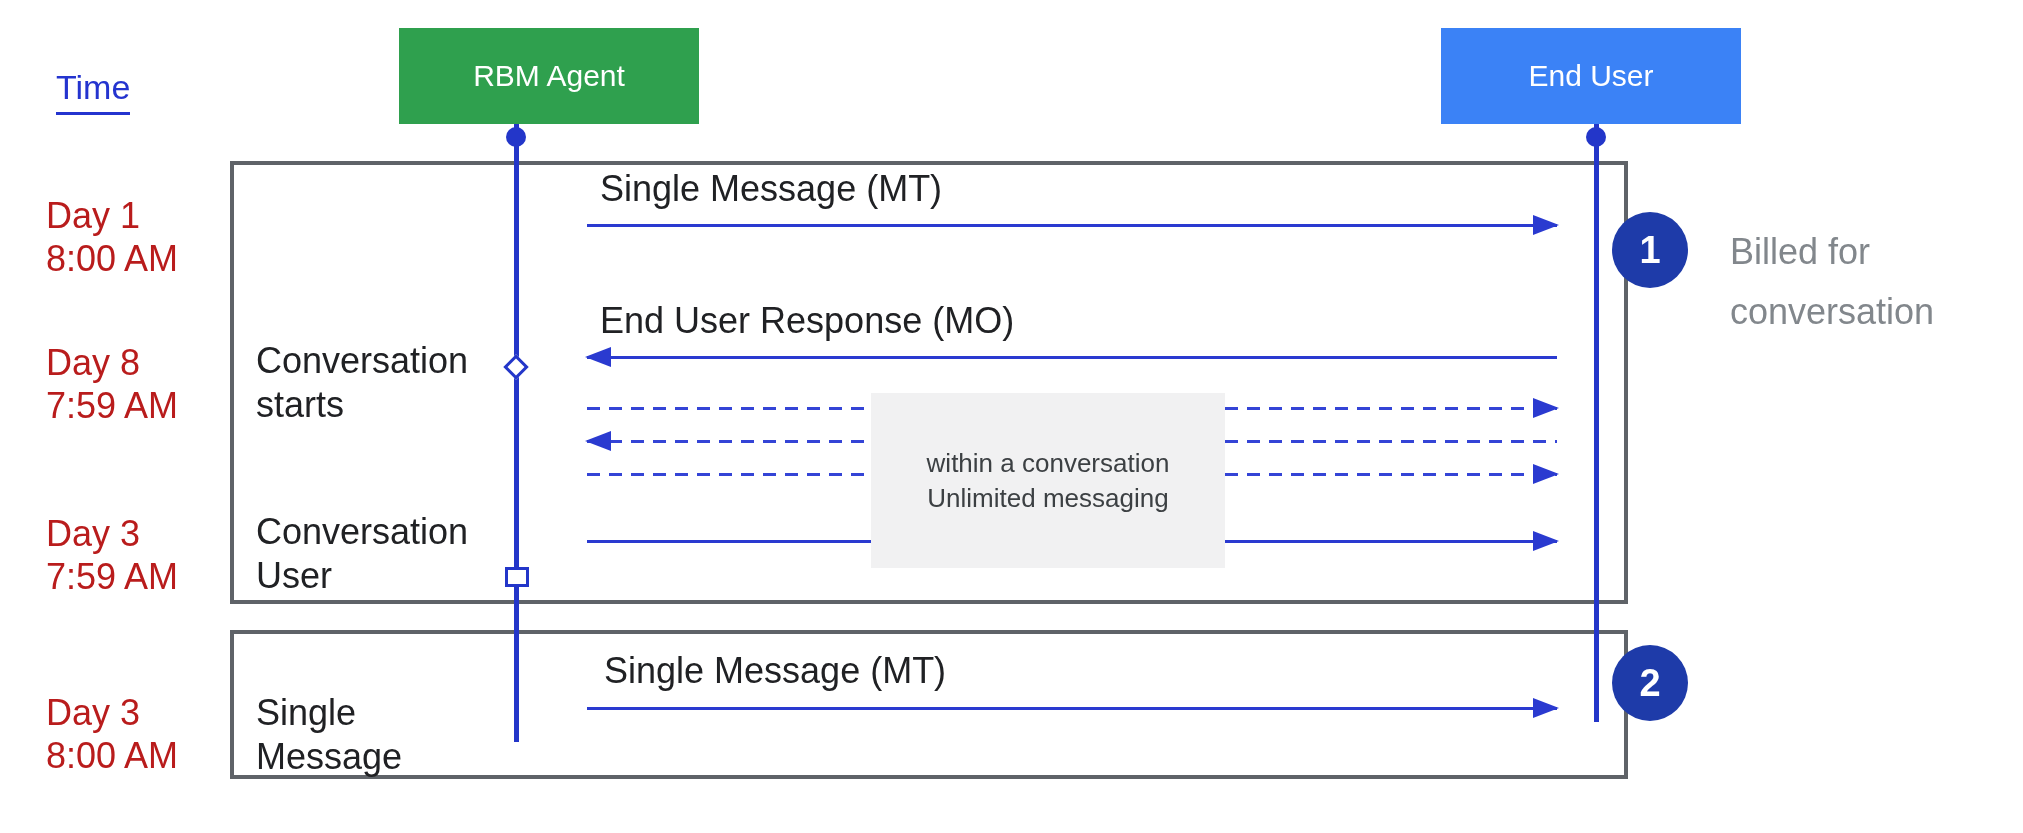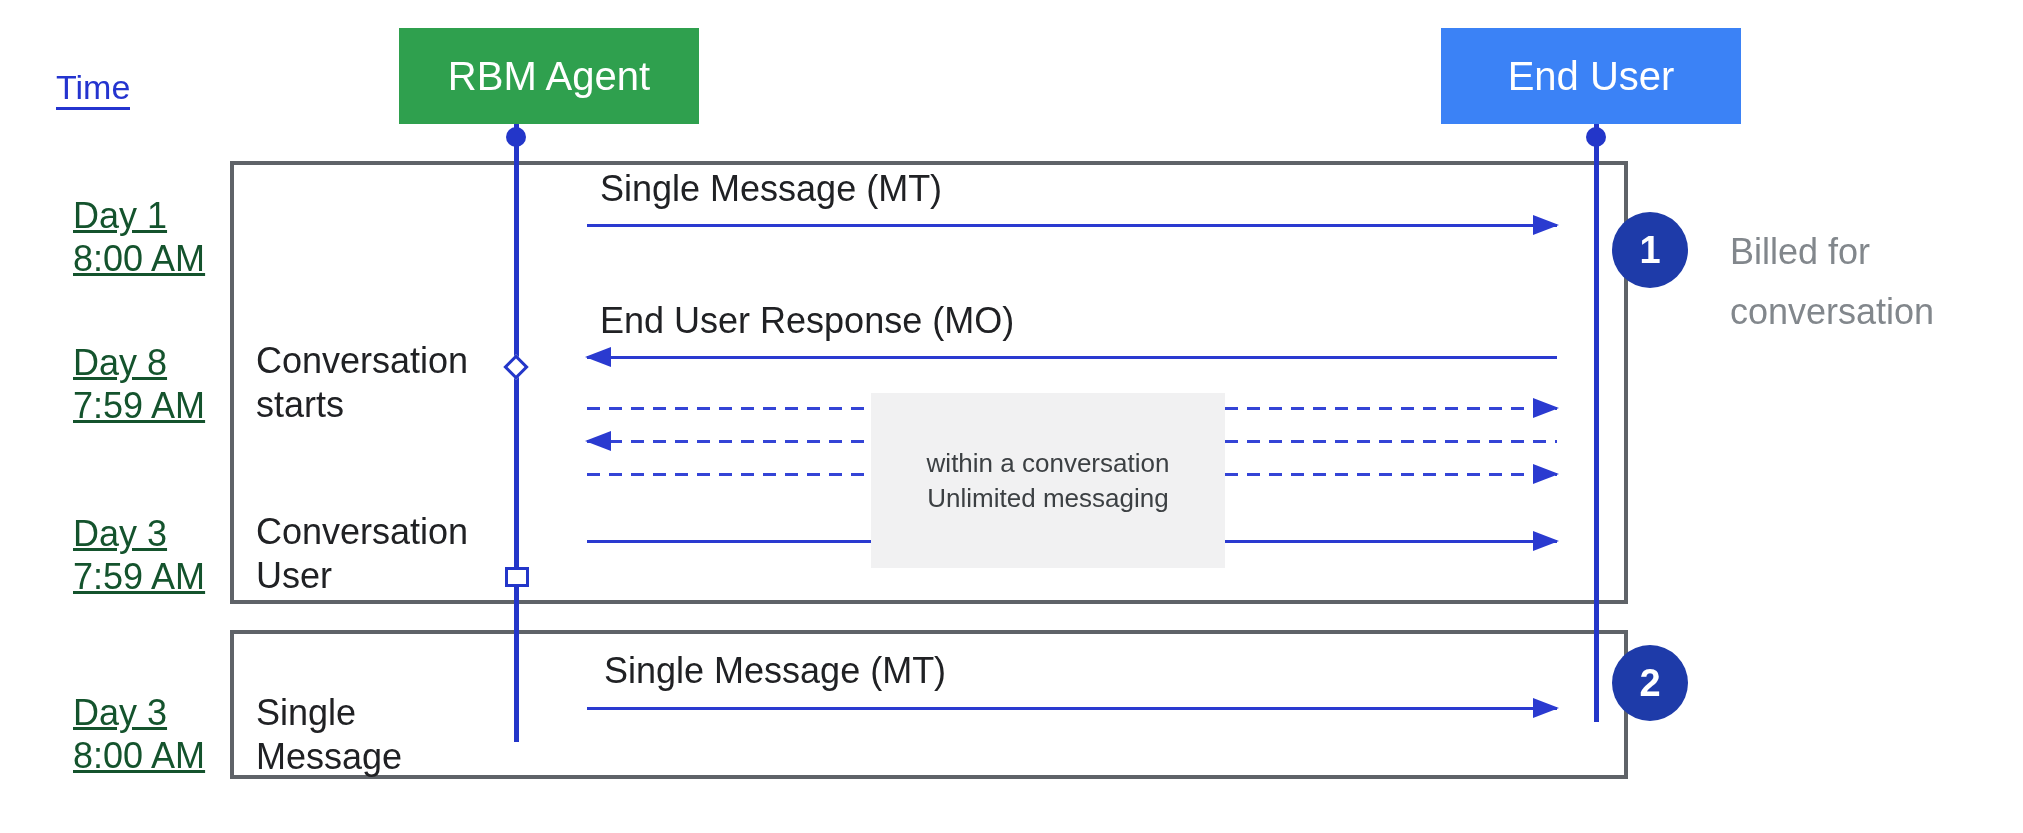--- a/index.html
+++ b/index.html
@@ -1,44 +1,44 @@
 <!DOCTYPE html>
 <html><head>
 <meta charset="utf-8">
 <style>
   html,body { margin:0; padding:0; background:#ffffff; }
   body { font-family:"Liberation Sans", sans-serif; }
   .canvas { position:relative; width:2023px; height:833px; background:#ffffff; overflow:hidden; }
 
   
   .time-label { position:absolute; left:56px; top:68px; font-size:34px; color:#2434cf;
-                border-bottom:3px solid #2434cf; z-index:2; }
+                border-bottom:3px solid #2434cf; padding-bottom:5px; z-index:2; }
 
   
   .actor { position:absolute; top:28px; width:300px; height:96px; display:flex;
-           align-items:center; justify-content:center; color:#ffffff; font-size:40px; z-index:5; }
+           align-items:center; justify-content:center; color:#ffffff; font-size:30px; z-index:5; }
   .actor-agent { left:399px; background:#2fa04e; }
   .actor-user  { left:1441px; background:#3b82f6; }
 
   
   .lifeline { position:absolute; width:5px; background:#2336c9; z-index:4; }
   .lifeline-agent { left:514px; top:124px; height:618px; }
   .lifeline-user  { left:1594px; top:124px; height:598px; }
   .lifeline-dot { position:absolute; width:20px; height:20px; border-radius:50%;
                   background:#2336c9; z-index:4; }
   .dot-agent { left:506px; top:127px; }
   .dot-user  { left:1586px; top:127px; }
 
   
   .frame { position:absolute; left:230px; width:1390px; border:4px solid #5f6368; z-index:1; }
   .frame-conversation { top:161px; height:435px; }
   .frame-single { top:630px; height:141px; }
 
   
-  .day-label { position:absolute; left:73px; color:#14532d; font-size:36px; line-height:43px; z-index:2;text-decoration:underline; }
+  .day-label { position:absolute; left:46px; color:#b91c1c; font-size:36px; line-height:43px; z-index:2; }
   .day-1  { top:194px; }
   .day-2  { top:341px; }
   .day-3a { top:512px; }
   .day-3b { top:691px; }
 
   
   .event-label { position:absolute; left:256px; color:#202124; font-size:36px; line-height:44px; z-index:2; }
   .evt-starts { top:339px; }
   .evt-ends   { top:510px; }
   .evt-single { top:691px; }

